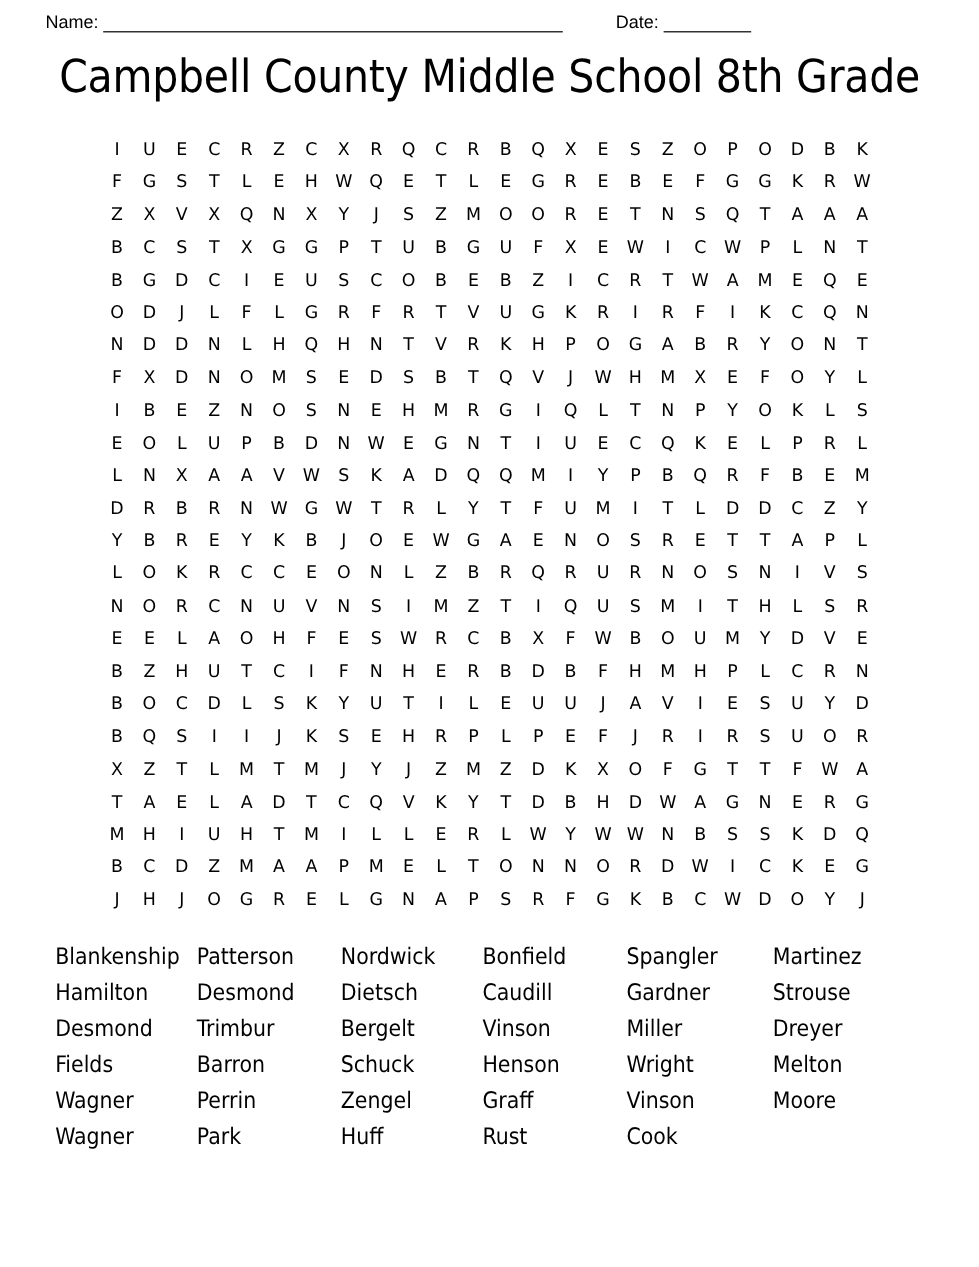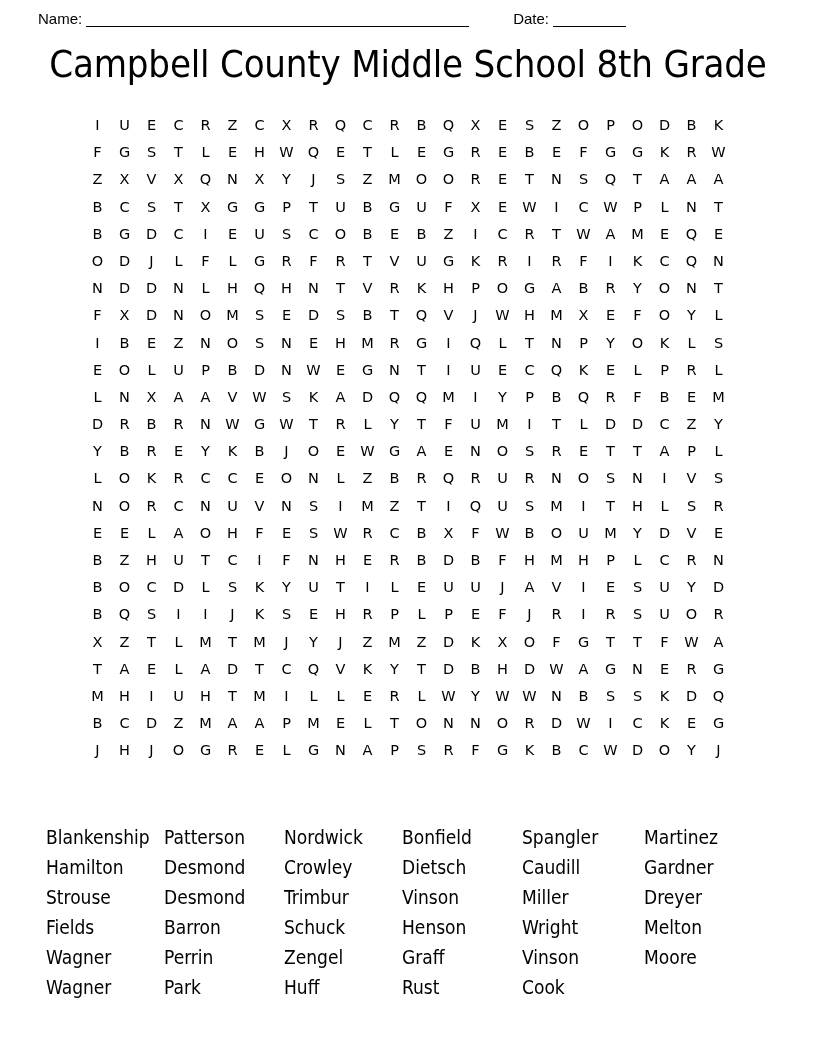--- a/index.html
+++ b/index.html
@@ -87,21 +87,20 @@
     display: grid;
     grid-template-columns: 118px 120px 118px 120px 122px auto;
     grid-auto-rows: 30px;
     font-family: "DejaVu Sans Condensed", "Liberation Sans Narrow", "Liberation Sans", sans-serif;
     font-size: 19px;
     line-height: 30px;
   }
   .word-item {
     white-space: nowrap;
     overflow: visible;
-    margin-top: 40px;
   }
 </style>
 </head>
 <body>
 
 <div class="header-line">
   <span class="field-label">Name:</span>
   <span class="blank-rule name-rule"></span>
   <span class="header-spacer"></span>
   <span class="field-label">Date:</span>
@@ -691,27 +690,27 @@
 
 <div class="word-list">
     <span class="word-item">Blankenship</span>
     <span class="word-item">Patterson</span>
     <span class="word-item">Nordwick</span>
     <span class="word-item">Bonfield</span>
     <span class="word-item">Spangler</span>
     <span class="word-item">Martinez</span>
     <span class="word-item">Hamilton</span>
     <span class="word-item">Desmond</span>
-    <span class="word-item">Crowley</span>
     <span class="word-item">Dietsch</span>
     <span class="word-item">Caudill</span>
     <span class="word-item">Gardner</span>
     <span class="word-item">Strouse</span>
     <span class="word-item">Desmond</span>
     <span class="word-item">Trimbur</span>
+    <span class="word-item">Bergelt</span>
     <span class="word-item">Vinson</span>
     <span class="word-item">Miller</span>
     <span class="word-item">Dreyer</span>
     <span class="word-item">Fields</span>
     <span class="word-item">Barron</span>
     <span class="word-item">Schuck</span>
     <span class="word-item">Henson</span>
     <span class="word-item">Wright</span>
     <span class="word-item">Melton</span>
     <span class="word-item">Wagner</span>

